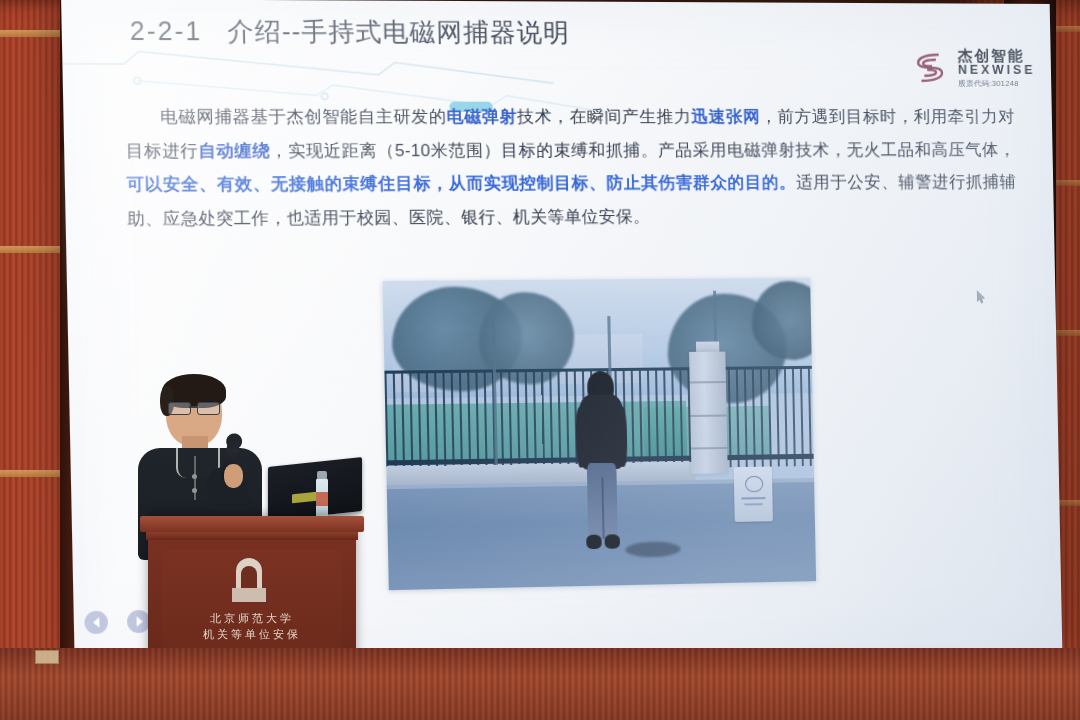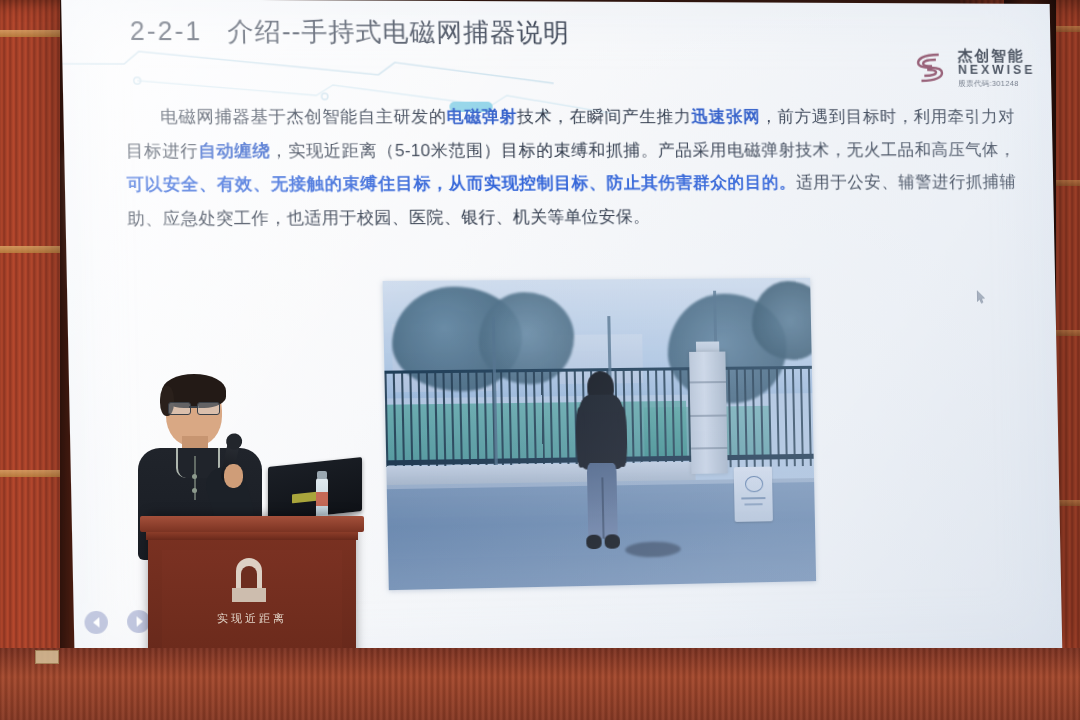--- a/index.html
+++ b/index.html
@@ -368,21 +368,22 @@
   <div class="podium">
     <div class="top"></div>
     <div class="lip"></div>
     <div class="face"></div>
     <div class="crest">
       <div class="arch"></div>
         <div class="inner"></div>
         <div class="base"></div>
     </div>
     <div class="podium-cn">
-      <div>实现近距离</div>
+      <div>北京师范大学</div>
+      <div>机关等单位安保</div>
     </div>
     <div class="podium-en">
       <div>Guangzhou Experimental</div>
       <div>School Affiliated to BNU</div>
     </div>
   </div>
 
   <div class="floorband">
     <div class="ridge"></div>
   </div>

